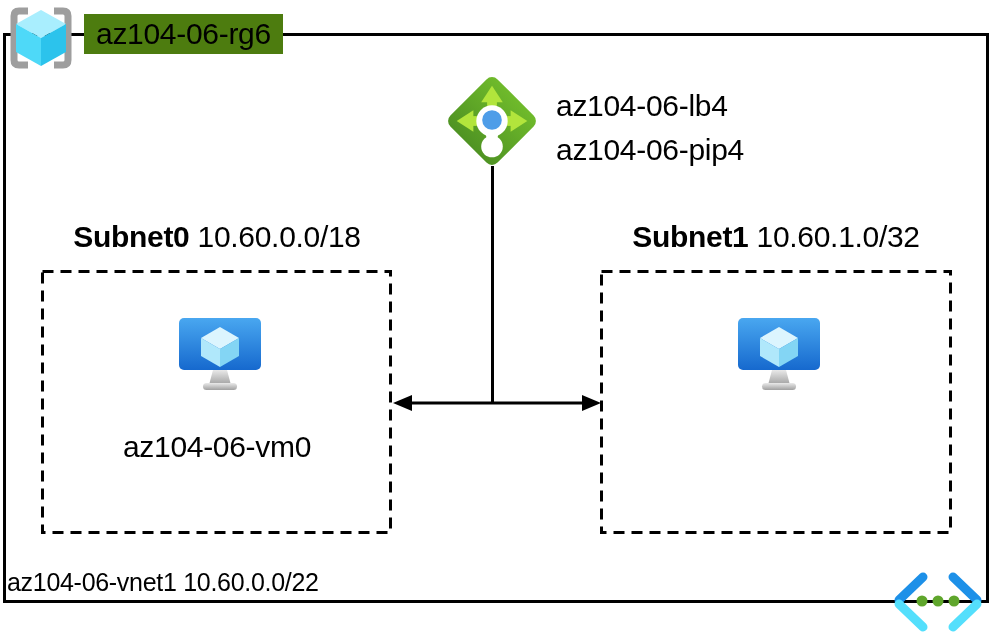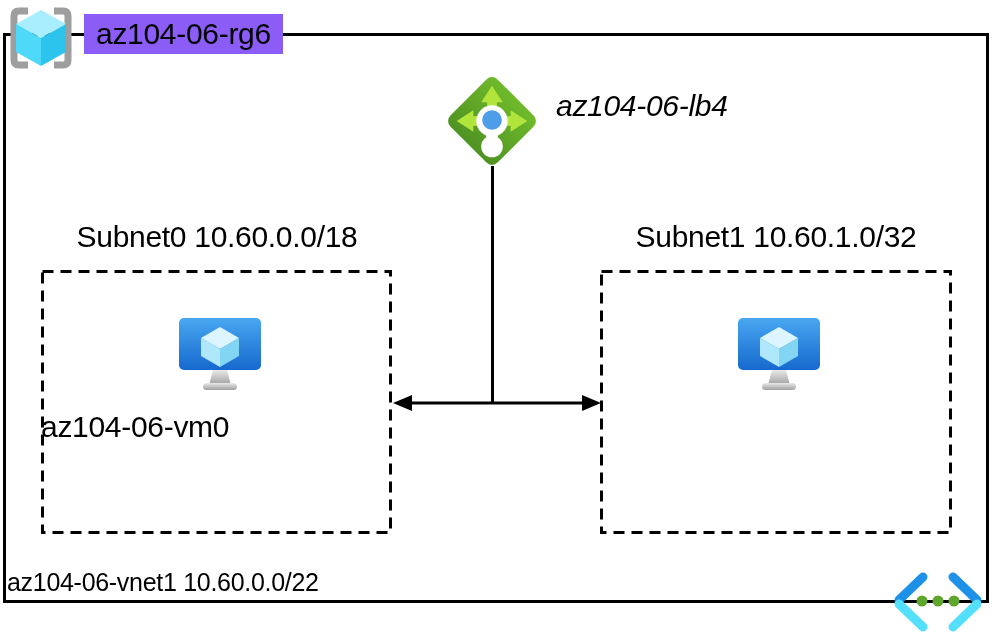--- a/index.html
+++ b/index.html
@@ -15,47 +15,46 @@
     left:3px;top:33px;width:986px;height:570px;
     border:3px solid #000;box-sizing:border-box;
     z-index:1;
   }
   
   #overlay{left:0;top:0;width:994px;height:639px;z-index:2;}
   
   #rg-icon{left:6px;top:4px;width:70px;height:68px;z-index:4;}
   #rg-title{
     left:84px;top:14px;z-index:3;
-    background:#8b5cf6;padding:0 12px;
+    background:#4d7c0f;padding:0 12px;
     font-size:30px;line-height:40px;letter-spacing:-0.3px;
     white-space:nowrap;
   }
   
   #lb-icon{left:441px;top:70px;width:102px;height:102px;z-index:4;}
   #lb-labels{
     left:556px;top:84px;z-index:3;
     font-size:30px;line-height:44px;letter-spacing:-0.3px;
     white-space:nowrap;
-    font-style:italic;
   }
   
   .subnet-label{
     top:218px;z-index:3;text-align:center;
     font-size:30px;line-height:38px;letter-spacing:-0.3px;
     white-space:nowrap;
   }
-  .subnet-label .sname{font-weight:normal;}
+  .subnet-label .sname{font-weight:bold;}
   #subnet0-label{left:41px;width:352px;}
   #subnet1-label{left:600px;width:352px;}
   
   .vm-icon{top:316px;width:86px;height:78px;z-index:4;}
   #vm0-icon{left:177px;}
   #vm1-icon{left:736px;}
   .vm-label{
-    top:406px;z-index:3;text-align:left;
+    top:426px;z-index:3;text-align:center;
     font-size:30px;line-height:42px;letter-spacing:-0.3px;
   }
   #vm0-label{left:41px;width:352px;}
   #vm1-label{left:600px;width:352px;}
   
   #vnet-label{
     left:7px;top:566px;z-index:3;
     font-size:25px;line-height:32px;letter-spacing:-0.3px;
     white-space:nowrap;
   }
@@ -100,20 +99,21 @@
   <rect x="47" y="30" width="10" height="24" fill="#B2E53C"></rect>
   <polygon points="52,16 41,33 63,33" fill="#B2E53C"></polygon>
   <circle cx="52" cy="52" r="16" fill="#ffffff"></circle>
   <polygon points="45,62 59,62 56,78 48,78" fill="#ffffff"></polygon>
   <circle cx="52" cy="78" r="11" fill="#ffffff"></circle>
   <circle cx="52" cy="51" r="10" fill="#4E9DE8"></circle>
 </svg>
 
 <div class="abs" id="lb-labels">
   <div>az104-06-lb4</div>
+  <div>az104-06-pip4</div>
 </div>
 
 <div class="abs subnet-label" id="subnet0-label">
   <span class="sname">Subnet0</span>
   <span>10.60.0.0/18</span>
 </div>
 <div class="abs subnet-label" id="subnet1-label">
   <span class="sname">Subnet1</span>
   <span>10.60.1.0/32</span>
 </div>

